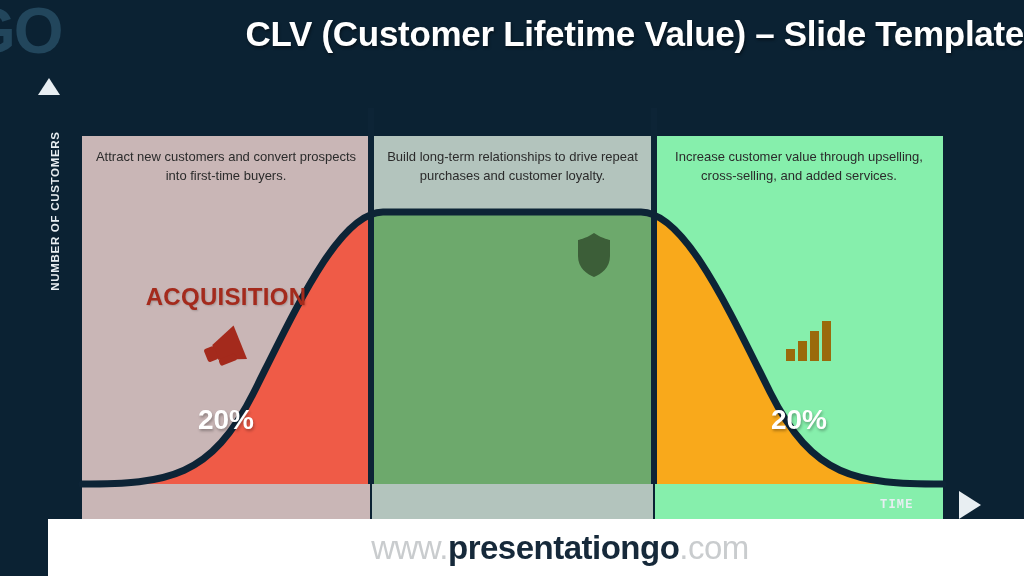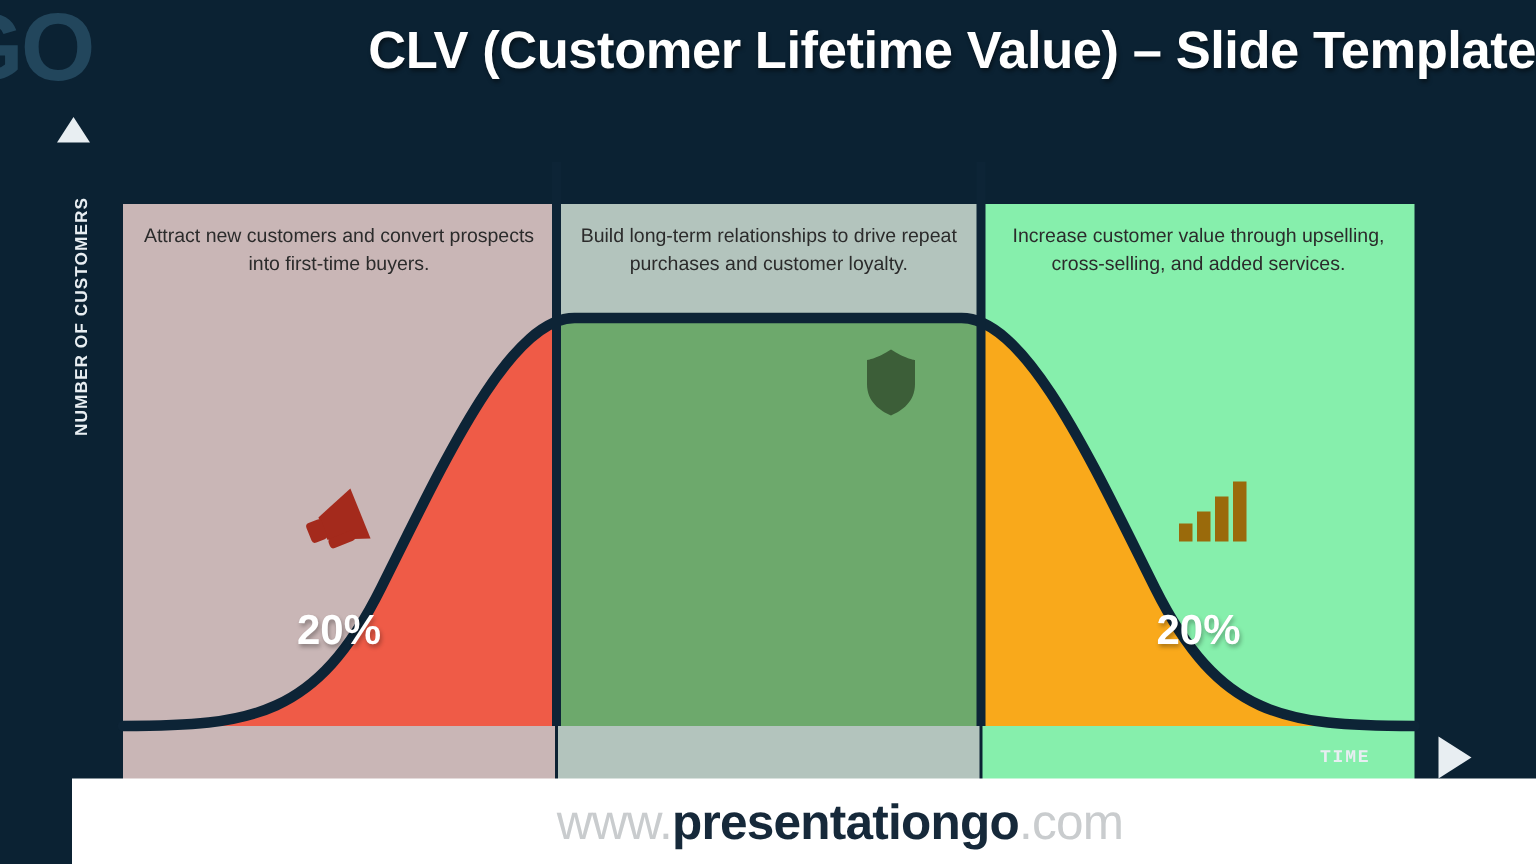--- a/index.html
+++ b/index.html
@@ -225,20 +225,21 @@
       </g>
 
       <path d="M0,376 C 86,376 129,370 172,284 C 215,198 258,104 301,104
                C 344,104 387,104 430,104 C 473,104 516,104 559,104
                C 602,104 645,198 688,284 C 731,370 774,376 861,376" fill="none" stroke="#0d2436" stroke-width="7" stroke-linecap="round"></path>
 
       <line x1="289" y1="0" x2="289" y2="376" stroke="#0d2436" stroke-width="6"></line>
       <line x1="572" y1="0" x2="572" y2="376" stroke="#0d2436" stroke-width="6"></line>
     </svg>
 
+    <div class="stage-title" style="left:0px; top:175px; width:288px; color:#a42a1c;">ACQUISITION</div>
 
 
 
     <div class="stage-icon" style="left:119px; top:217px; width:56px; height:48px;">
       <svg width="56" height="48" viewBox="0 0 56 48">
         <g transform="rotate(-22 28 24)" fill="#a42a1c">
           <path d="M14,14 L41,4 L41,40 L14,30 Z"></path>
           <rect x="4" y="15" width="11" height="14" rx="2.5"></rect>
           <rect x="14" y="30" width="18" height="7" rx="2.5"></rect>
         </g>

